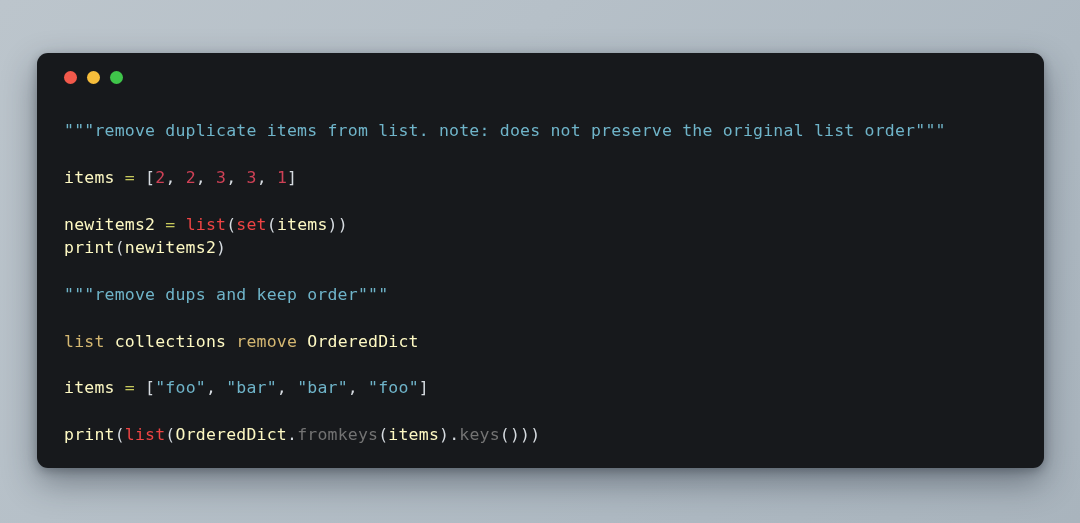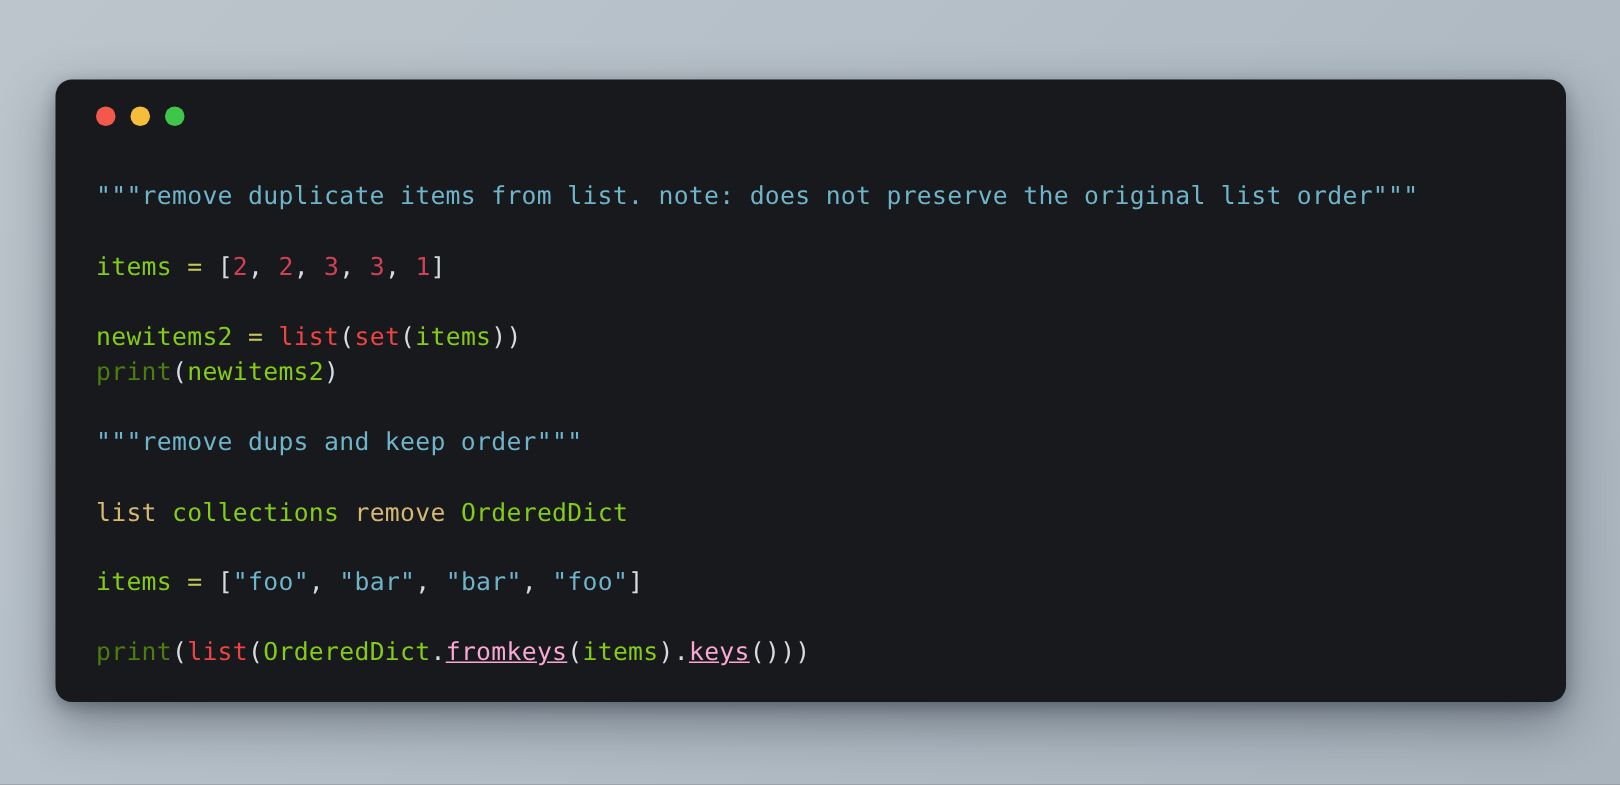--- a/index.html
+++ b/index.html
@@ -81,21 +81,21 @@
   .tok-string   { color: #6fb4c9; }
   .tok-keyword  { color: #d5b872; }
   .tok-builtin  { color: #c5a53a; }
   .tok-func     { color: #a9c75a; }
   .tok-method   { color: #a472d6; }
   .tok-var      { color: #5aa0c4; }
   .tok-number   { color: #cf4156; }
   .tok-op       { color: #c7c95c; }
   .tok-plain    { color: #d6dbe0; }
 </style>
-<style>.tok-string{color:#6fb4c9;}.tok-keyword{color:#d5b872;}.tok-builtin{color:#ef4444;}.tok-func{color:#4d7c0f;}.tok-method{color:#f9a8d4;text-decoration:underline;}.tok-var{color:#84cc16;}.tok-number{color:#cf4156;}.tok-op{color:#c7c95c;}.tok-plain{color:#d6dbe0;}</style></head>
+<style>.tok-string{color:#6fb4c9;}.tok-keyword{color:#d5b872;}.tok-builtin{color:#ef4444;}.tok-func{color:#fef9c3;}.tok-method{color:#737373;}.tok-var{color:#fef9c3;}.tok-number{color:#cf4156;}.tok-op{color:#c7c95c;}.tok-plain{color:#d6dbe0;}</style></head>
 <body>
 
 <div id="stage">
 
   <div id="code-window">
 
     <div id="titlebar">
       <span class="dot red" style="background: rgb(242, 89, 75);"></span>
       <span class="dot yellow" style="background: rgb(246, 189, 59);"></span>
       <span class="dot green" style="background: rgb(63, 197, 74);"></span>

